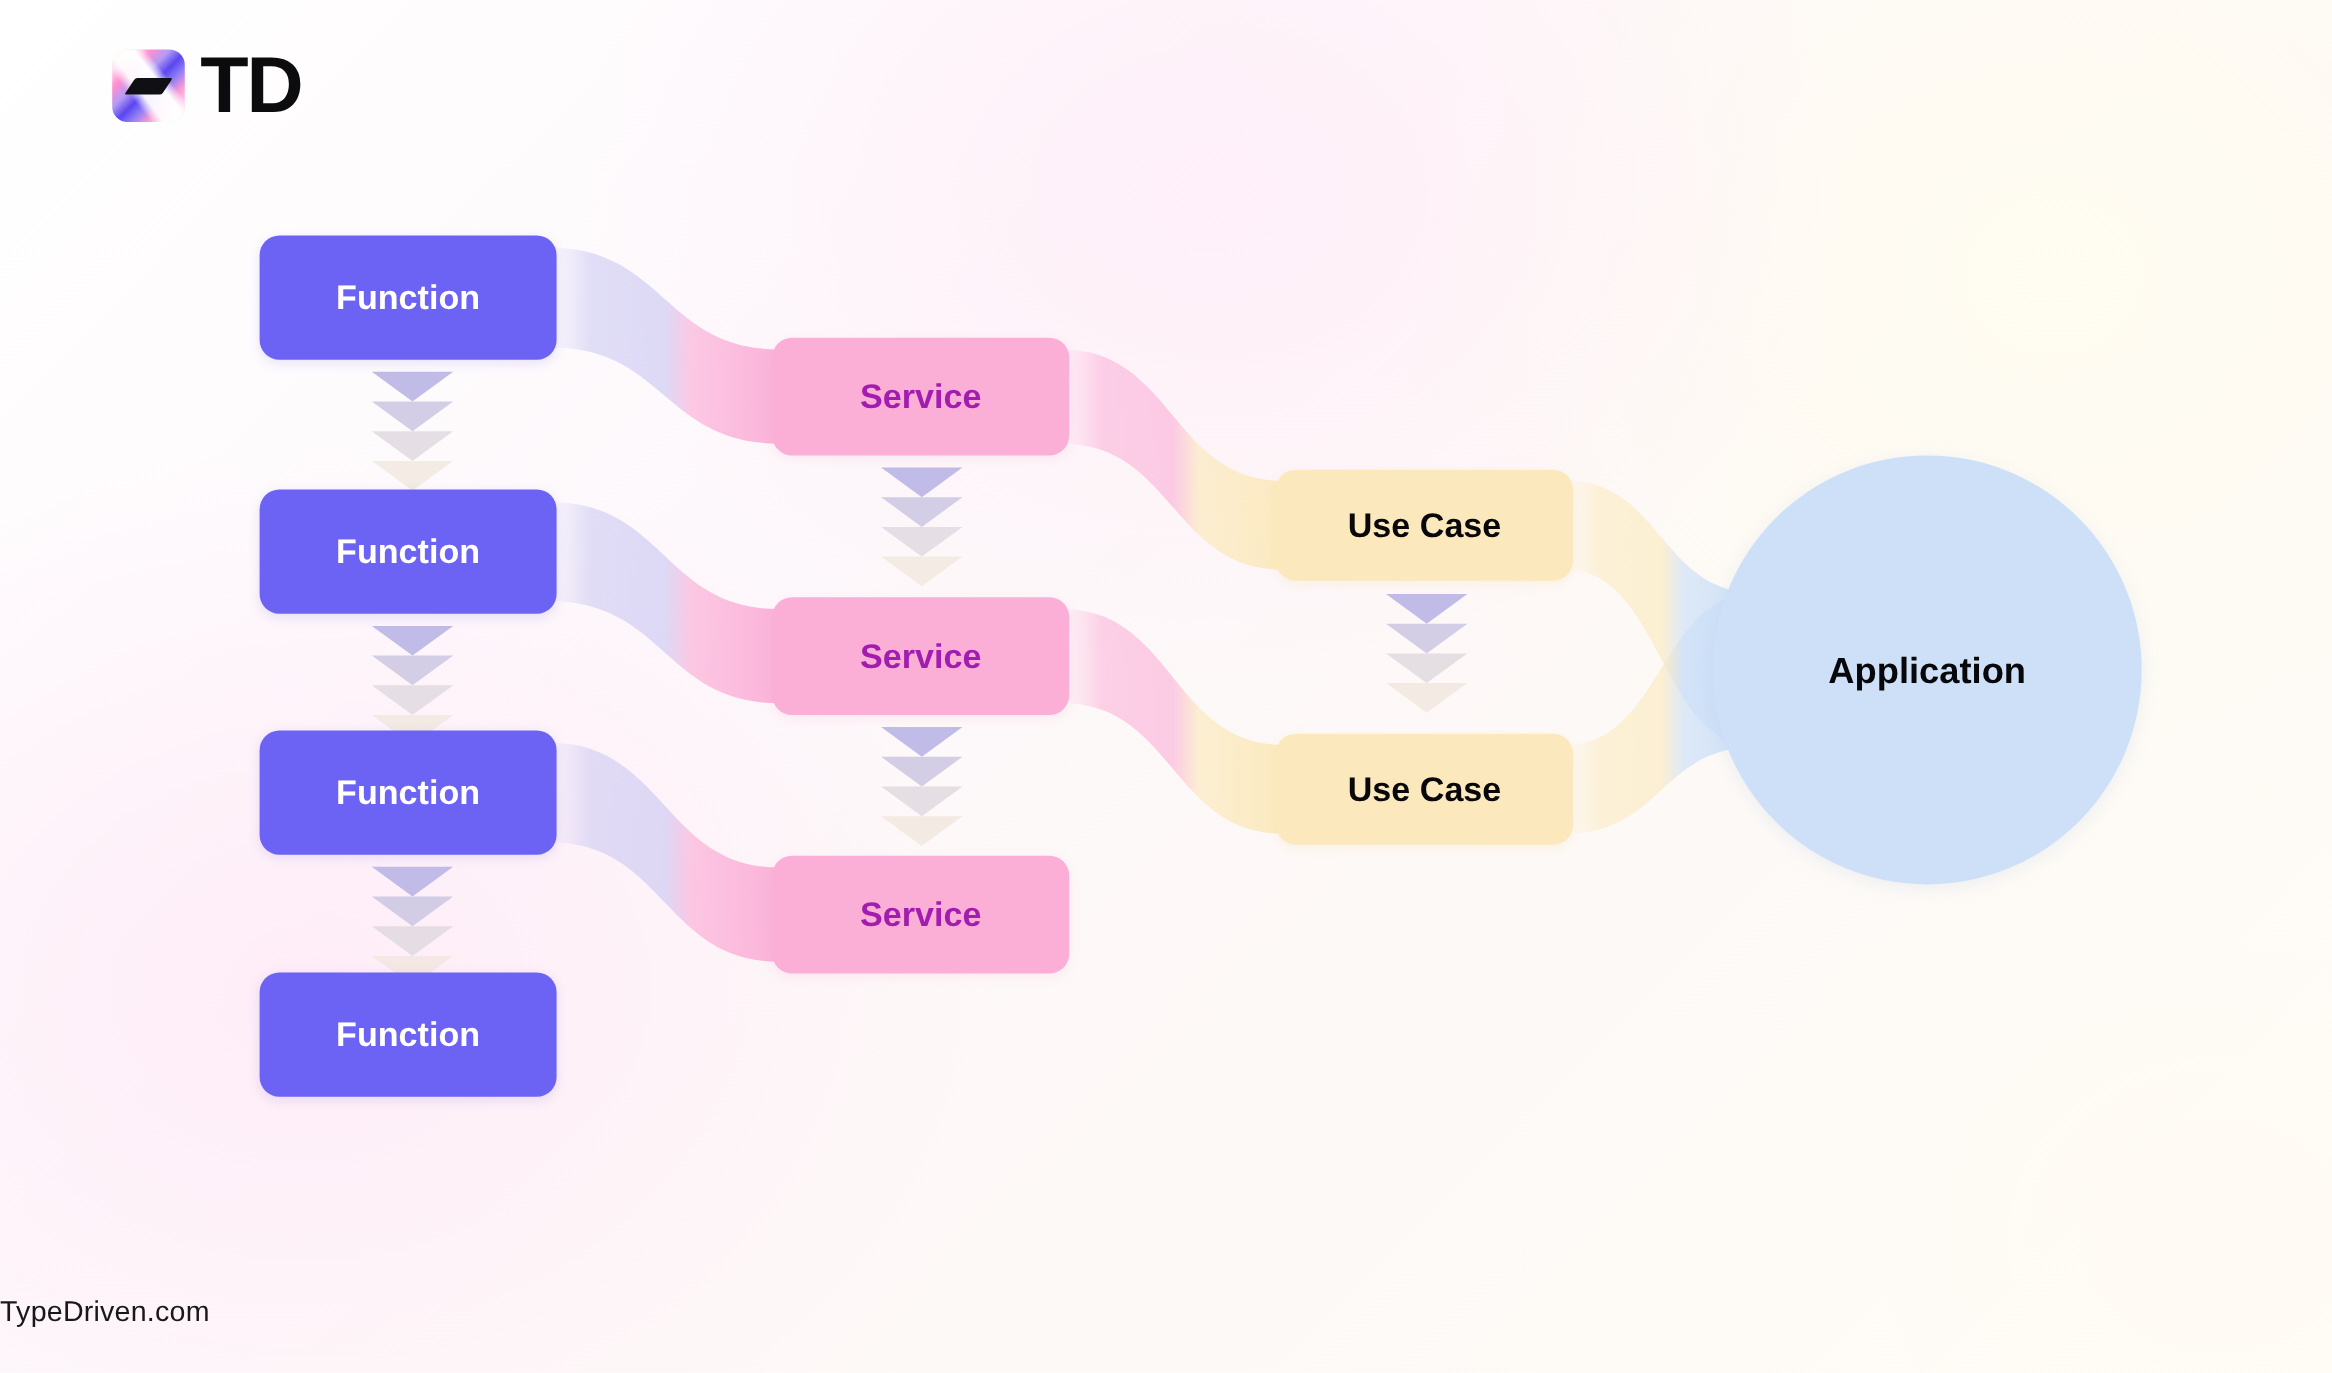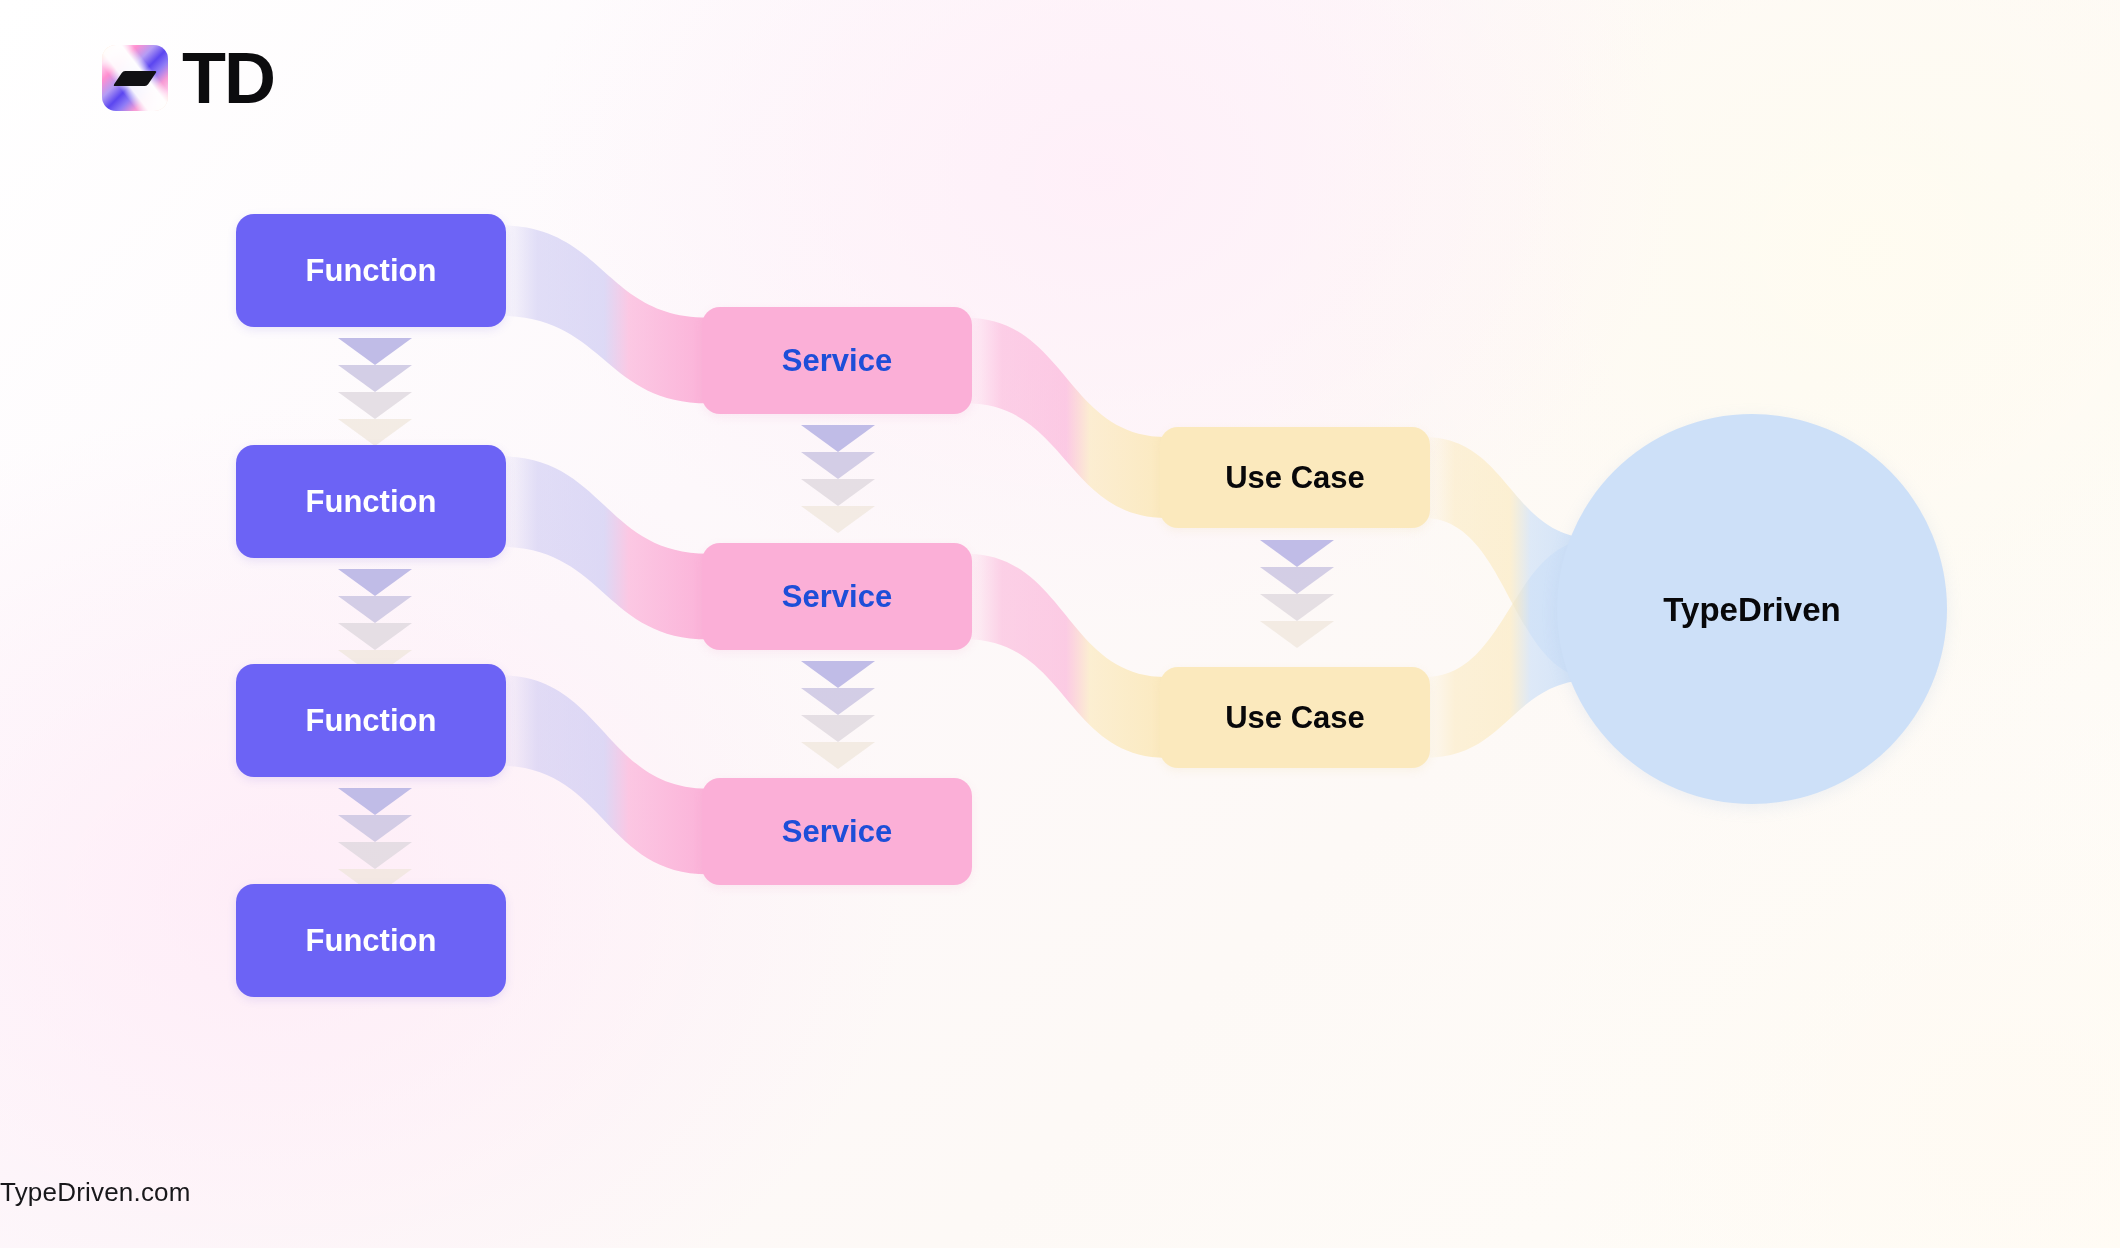--- a/index.html
+++ b/index.html
@@ -122,21 +122,21 @@
     color: #ffffff;
     font-size: 31px;
   }
 
   .node-service {
     background: #fbafd7;
     border-radius: 18px;
     box-shadow: 0 3px 10px rgba(230,140,190,0.12);
   }
   .node-service .node-label {
-    color: #1d4ed8;
+    color: #a21caf;
     font-size: 31px;
   }
 
   .node-usecase {
     background: #fbe9bd;
     border-radius: 18px;
     box-shadow: 0 3px 10px rgba(225,195,120,0.12);
   }
   .node-usecase .node-label {
     color: #08080a;
@@ -288,20 +288,20 @@
         <div class="node node-service" style="left: 702px; top: 778px; width: 270px; height: 107px;">
           <span class="node-label">Service</span>
         </div>
         <div class="node node-usecase" style="left: 1160px; top: 427px; width: 270px; height: 101px;">
           <span class="node-label">Use Case</span>
         </div>
         <div class="node node-usecase" style="left: 1160px; top: 667px; width: 270px; height: 101px;">
           <span class="node-label">Use Case</span>
         </div>
         <div class="node node-application" style="left: 1557px; top: 414px; width: 390px; height: 390px;">
-          <span class="node-label">TypeDriven</span>
+          <span class="node-label">Application</span>
         </div>
       </div>
   </div>
 
   <div id="footer">TypeDriven.com</div>
 
 </div>
 
 </body></html>

